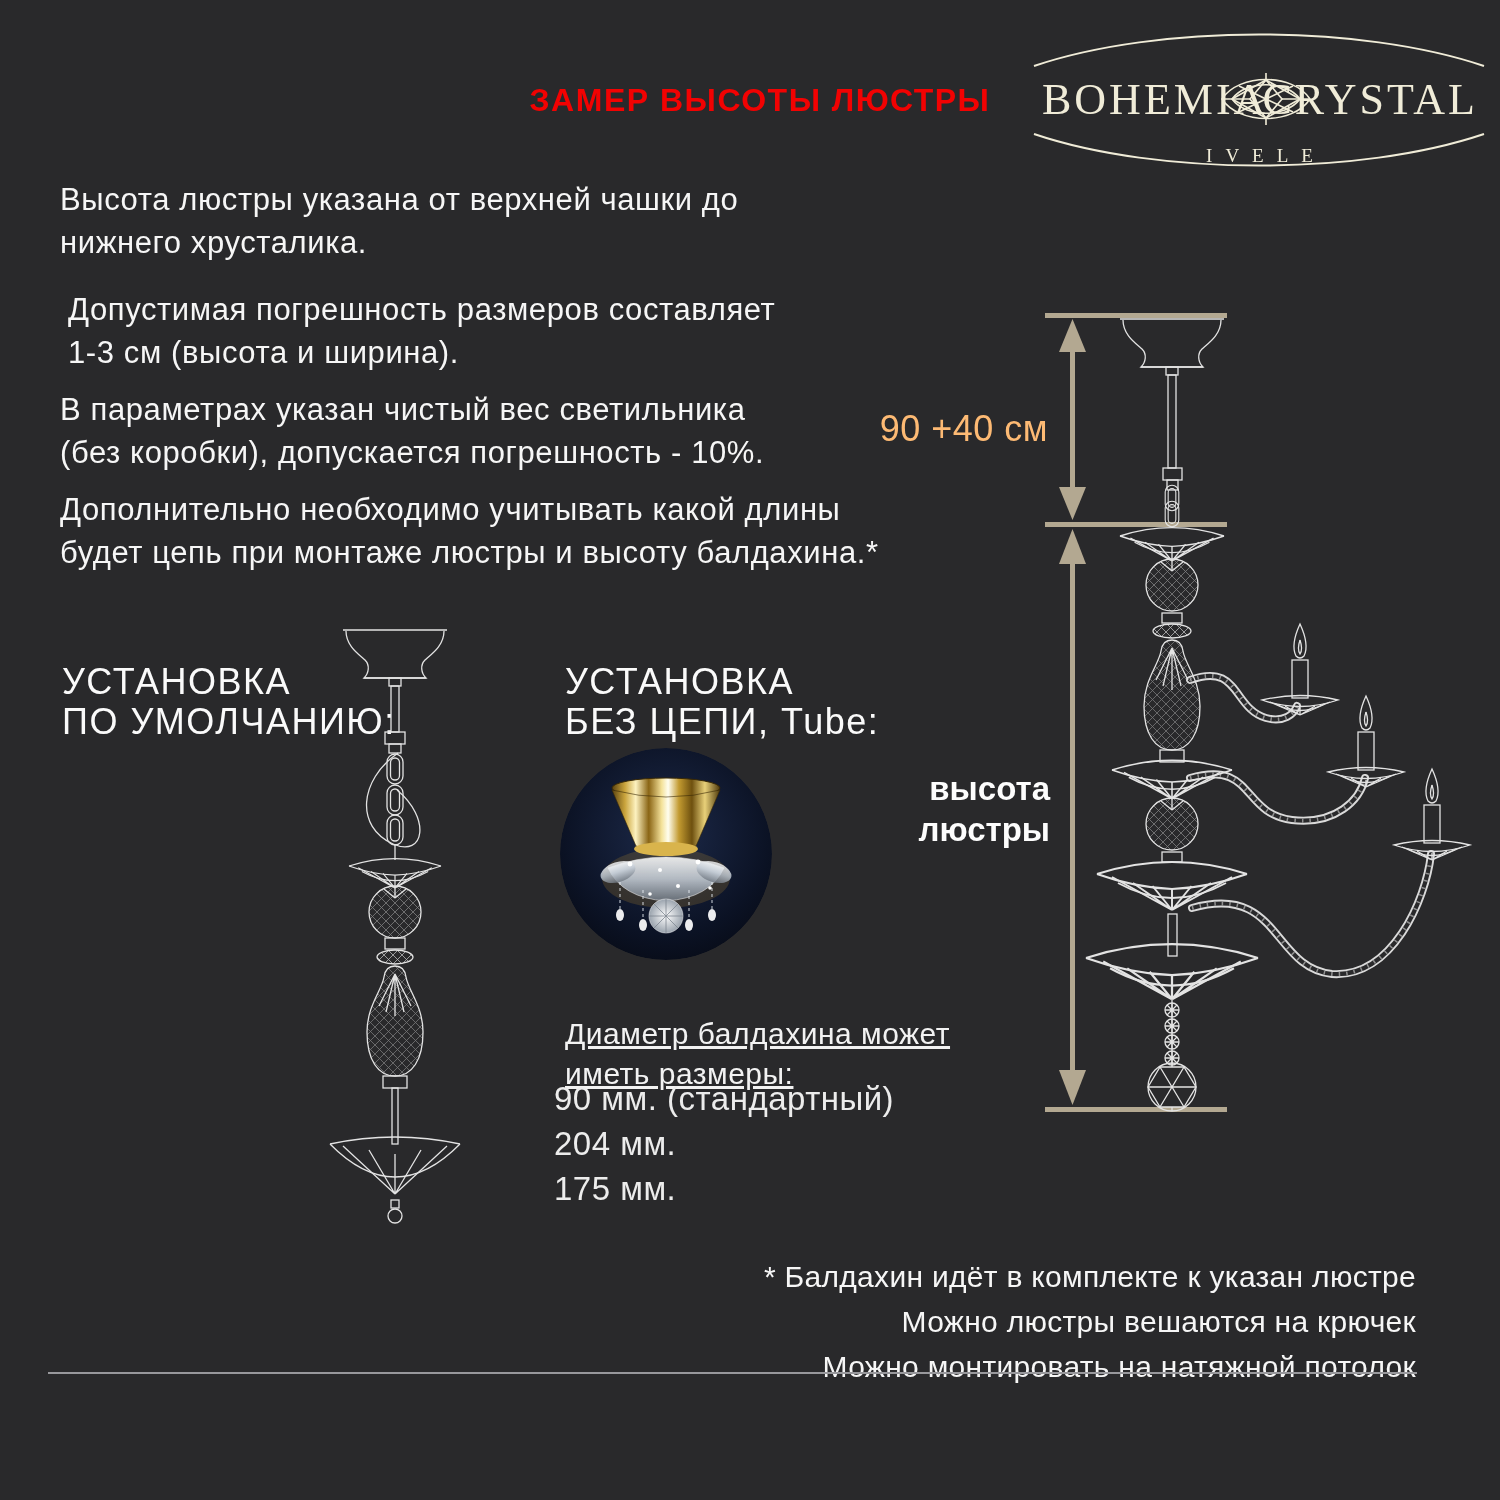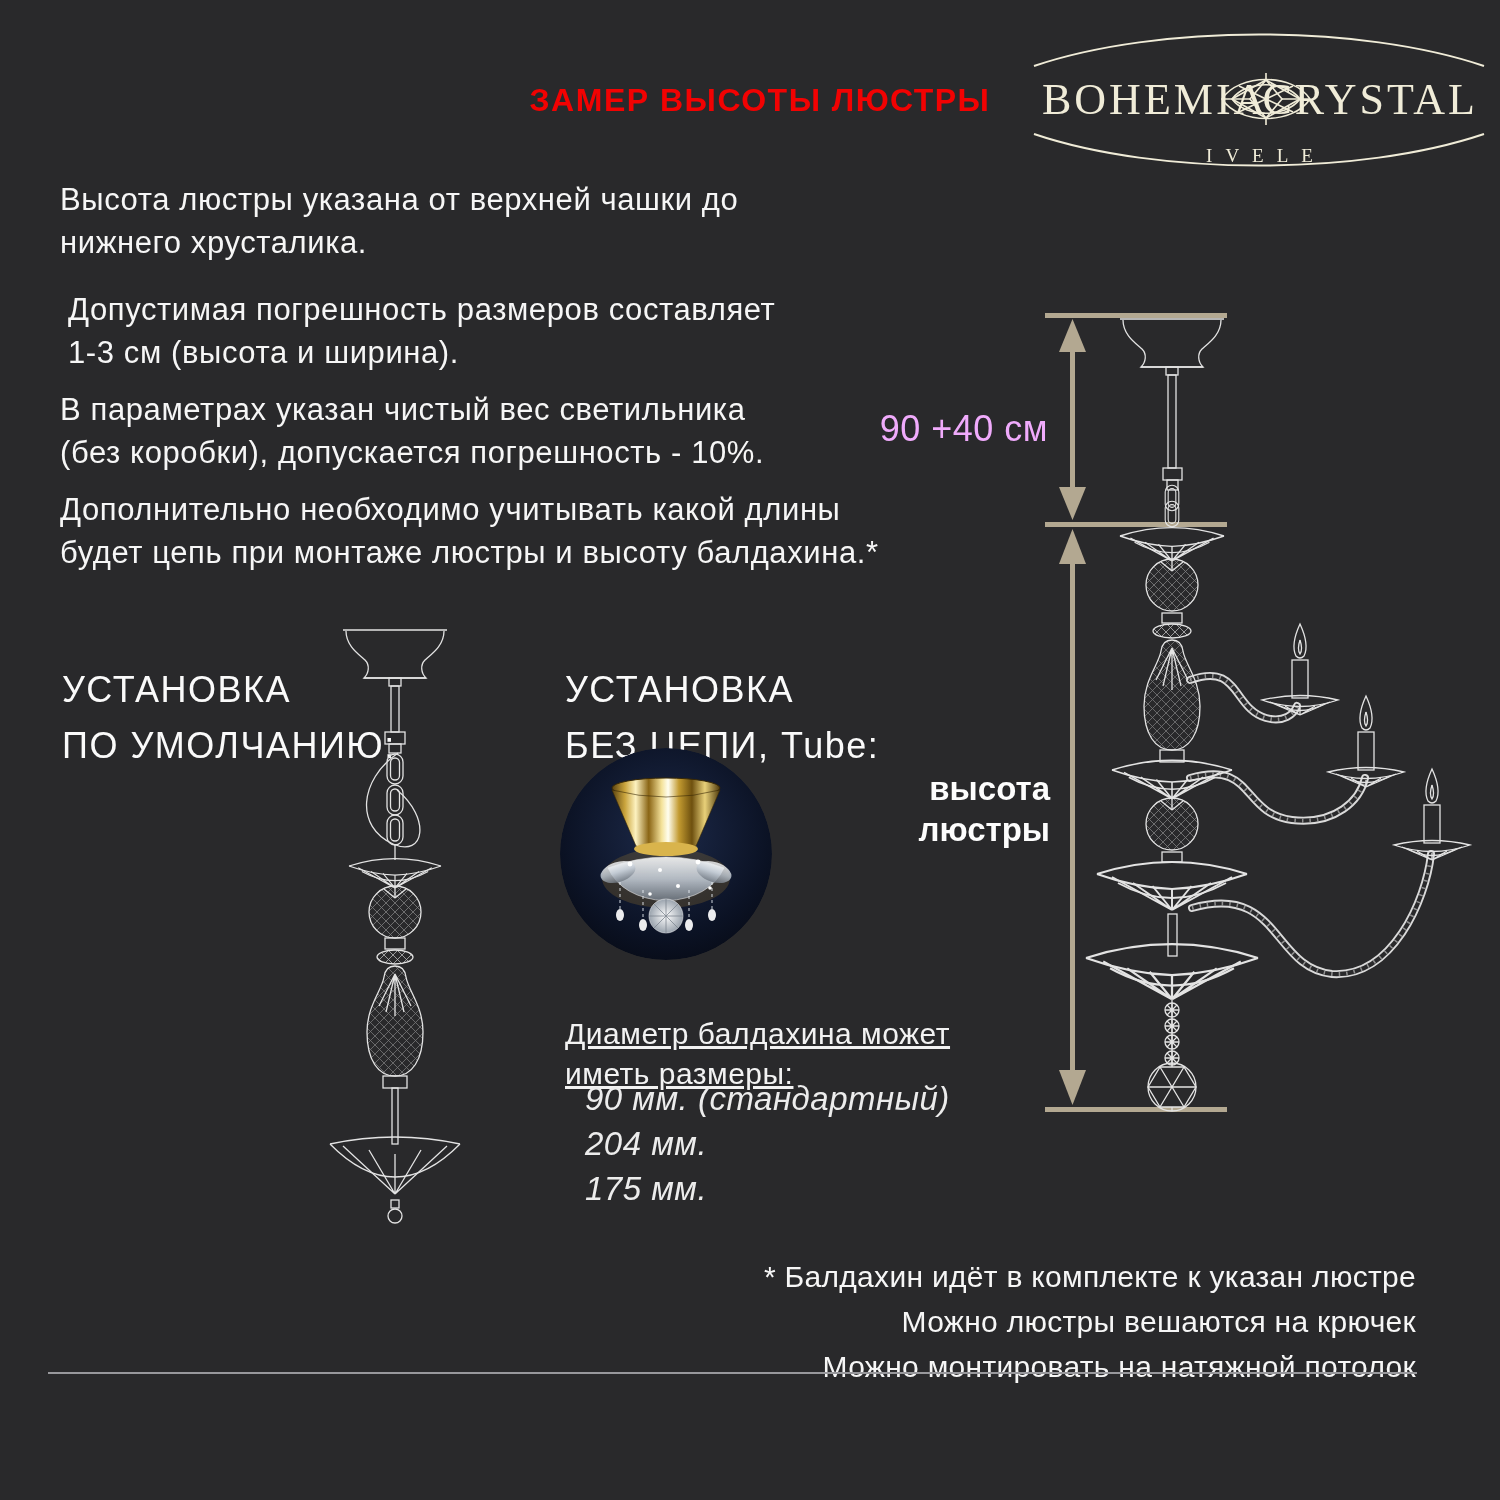--- a/index.html
+++ b/index.html
@@ -9,24 +9,24 @@
     font-family:"Liberation Sans",sans-serif;
     color:var(--text,#fbfbfb);
   }
   .abs{position:absolute;}
   .pre{white-space:pre-line;}
   .title{
     font-size:32px;font-weight:bold;letter-spacing:1.5px;
     color:var(--accent-red,#f20202);text-align:center;
   }
   .para{font-size:31px;line-height:43px;letter-spacing:.6px;color:#f6f6f6;}
-  .h-section{font-size:36px;line-height:56px;letter-spacing:1.5px;color:#fafafa;}
+  .h-section{font-size:36px;line-height:40px;letter-spacing:1.5px;color:#fafafa;}
   .canopy-note{font-size:30px;line-height:40px;letter-spacing:.5px;color:#f2f2f2;text-decoration:underline;}
   .size-line{font-size:33px;line-height:45px;letter-spacing:.5px;color:#ececec;}
-  .measure-label{font-size:36px;letter-spacing:.5px;color:#f0abfc;}
+  .measure-label{font-size:36px;letter-spacing:.5px;color:#fdba74;}
   .height-label{font-size:33px;line-height:41px;font-weight:bold;text-align:right;color:#fdfdfd;}
   .footnotes{text-align:right;}
   .note-line{font-size:30px;line-height:45px;letter-spacing:.3px;color:#f6f6f6;}
   .divider{height:2px;background:#98989c;}
   svg text{font-family:"Liberation Serif",serif;}
   .lineart{stroke:#e3e3e3;stroke-width:1.3;fill:none;}
   .armO{stroke:#dadada;stroke-width:8;fill:none;stroke-linecap:round;}
   .armI{stroke:var(--background,#29292b);stroke-width:4.2;fill:none;stroke-linecap:round;}
   .armT{stroke:#a9a9a9;stroke-width:4;fill:none;stroke-dasharray:1.5 6;opacity:.8;}
   .tan{fill:var(--measure-tan,#b3a891);}
@@ -199,21 +199,21 @@
           <circle cx="138" cy="114" r="2.4"></circle>
         <circle cx="118" cy="138" r="2"></circle>
           <circle cx="90" cy="146" r="1.8"></circle>
           <circle cx="150" cy="140" r="1.8"></circle>
       </g>
     </g>
   </svg>
 
   <div class="abs canopy-note pre" style="left:565px;top:1014px;">Диаметр балдахина может
 иметь размеры:</div>
-  <div class="abs" style="left:585px;top:1076px;font-style:italic;">
+  <div class="abs" style="left:554px;top:1076px;">
     <div class="size-line">90 мм. (стандартный)</div>
     <div class="size-line">204 мм.</div>
     <div class="size-line">175 мм.</div>
   </div>
 
   <div class="abs measure-label" style="right:452px;top:408px;">90 +40 см</div>
   <div class="abs height-label pre" style="right:450px;top:768px;margin-left:44px;">высота
 люстры</div>
 
   <svg class="abs" style="left:1040px;top:308px;" width="440" height="820" viewBox="0 0 440 820">

